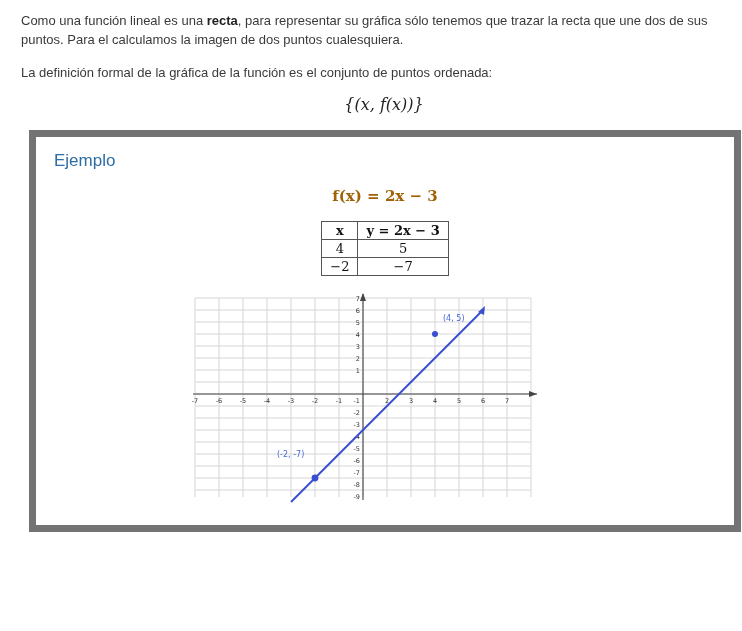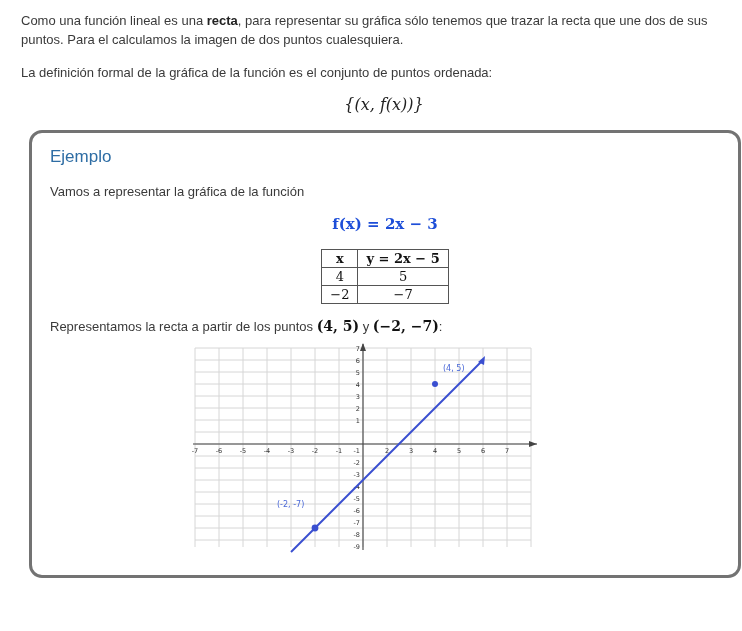--- a/index.html
+++ b/index.html
@@ -39,22 +39,22 @@
     font-family: "DejaVu Serif", serif;
     font-size: 16px;
     color: #222222;
     margin: 6px 0 16px 0;
   }
   .math-it {
     font-style: italic;
     text-align: center;
   }
   .example-box {
-    border: 3px solid #737373;
-    border-radius: 13px;
+    border: 7px solid #737373;
+    border-radius: 0;
     margin: 0 6px 0 8px;
     padding: 14px 16px 14px 16px;
     box-sizing: border-box;
   }
   .example-title {
     color: #2e6da4;
     font-size: 17px;
     margin: 0 0 16px 2px;
     font-weight: normal;
   }
@@ -62,21 +62,21 @@
     font-size: 13px;
     color: #3a3a3a;
     margin: 0 0 4px 2px;
     line-height: 1.4;
   }
   .fn-formula {
     text-align: center;
     font-family: "DejaVu Serif", serif;
     font-weight: bold;
     font-size: 15px;
-    color: #1d4ed8;
+    color: #a16207;
     margin: 14px 0 16px 0;
   }
   .table-wrap {
     display: flex;
     justify-content: center;
     margin: 8px 0 14px 0;
   }
   table.values {
     border-collapse: collapse;
     font-family: "DejaVu Serif", serif;
@@ -136,47 +136,45 @@
   <p class="intro-par second">La definición formal de la gráfica de la función es el conjunto de puntos ordenada:</p>
 
   <div class="formula-center">
     <span class="math-it">{(x, f(x))}</span>
   </div>
 
   <div class="example-box">
 
     <div class="example-title">Ejemplo</div>
 
-    <p class="example-text">Vamos a representar la gráfica de la función</p>
 
     <div class="fn-formula">f(x) = 2x − 3</div>
 
 
     <div class="table-wrap">
       <table class="values">
         <thead>
           <tr>
             <th>x</th>
-            <th>y = 2x − 5</th>
+            <th>y = 2x − 3</th>
           </tr>
         </thead>
         <tbody>
           <tr>
             <td>4</td>
             <td>5</td>
           </tr>
           <tr>
             <td>−2</td>
             <td>−7</td>
           </tr>
         </tbody>
       </table>
     </div>
 
-    <p class="points-line"><span>Representamos la recta a partir de los puntos </span><span class="pt-bold">(4, 5)</span><span> y </span><span class="pt-bold">(−2, −7)</span><span>:</span></p>
 
     <div class="graph-wrap">
       <div class="graph">
         <svg width="400" height="215" viewBox="0 0 400 215">
 
           <g stroke="#d6d6d6" stroke-width="1">
             <line x1="10" y1="8" x2="10" y2="207"></line>
             <line x1="34" y1="8" x2="34" y2="207"></line>
             <line x1="58" y1="8" x2="58" y2="207"></line>
             <line x1="82" y1="8" x2="82" y2="207"></line>

